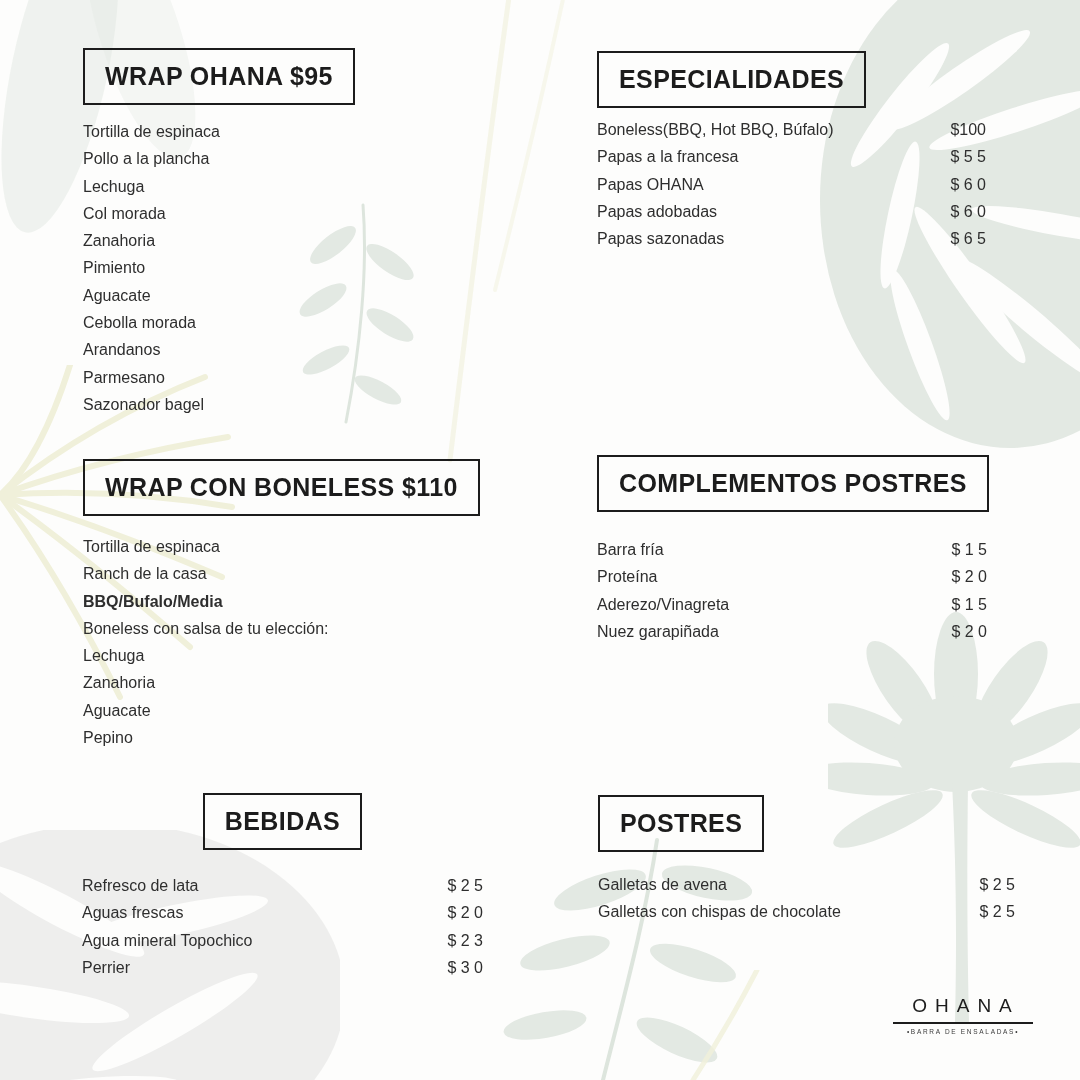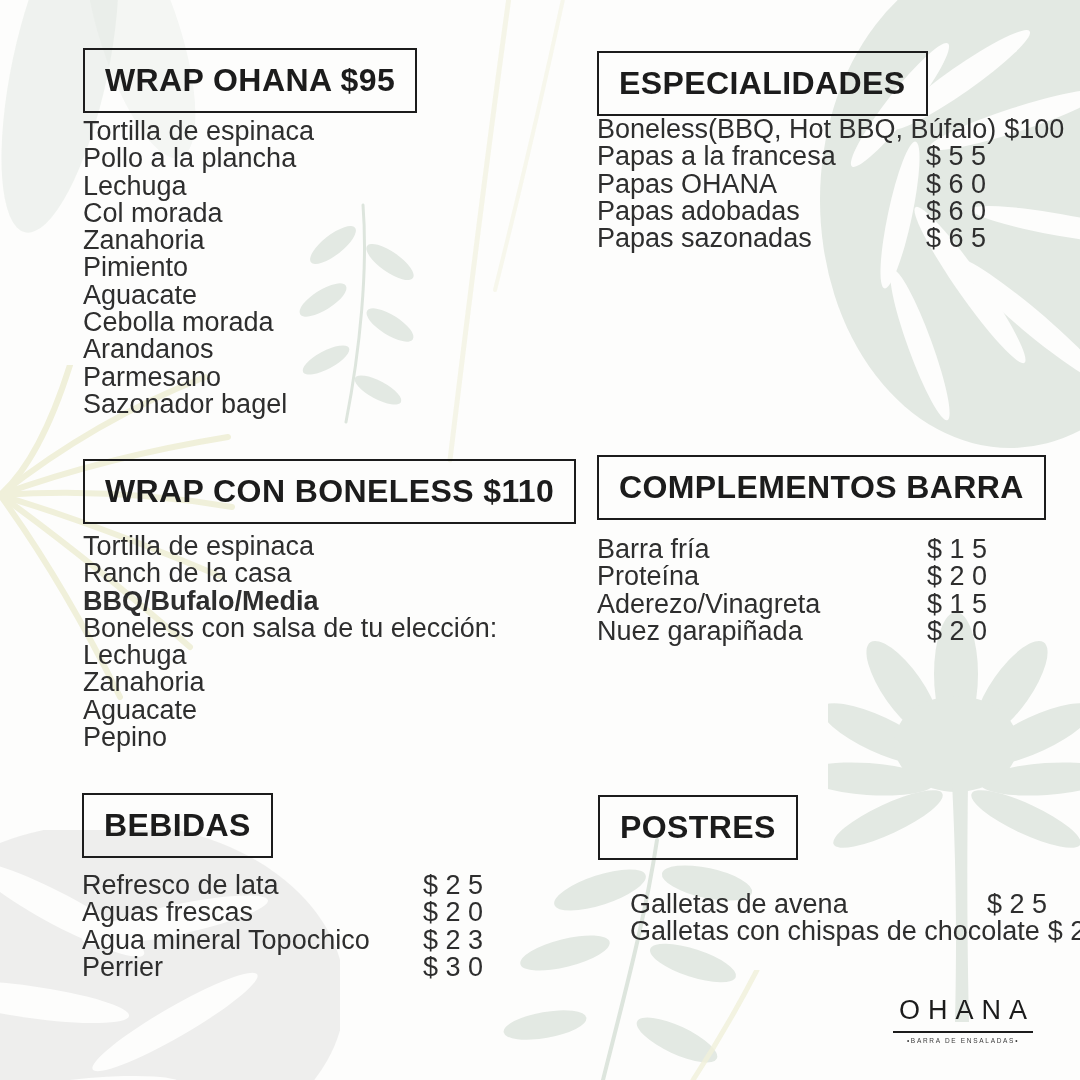--- a/index.html
+++ b/index.html
@@ -24,45 +24,45 @@
   .fill-bg{fill:var(--bg);}
   .stroke-yellow{stroke:var(--yellow);fill:none;stroke-linecap:round;}
   .stroke-sage{stroke:#dde5dd;fill:none;stroke-linecap:round;}
 
   .section{position:absolute;}
   .title-box{
     display:inline-block;
     border:2.5px solid var(--ink);
     padding:12px 20px;
     font-weight:700;
-    font-size:32px;
+    font-size:25px;
     letter-spacing:.4px;
     color:var(--ink);
     white-space:nowrap;
     background:transparent;
   }
   .list{
     position:absolute;left:0;
-    font-size:27px;
+    font-size:16px;
     line-height:27.3px;
     color:var(--text);
     width:100%;
   }
   .line{white-space:nowrap;}
   .line.bold{font-weight:700;}
   .row{display:flex;justify-content:space-between;align-items:baseline;}
   .item-name{white-space:nowrap;}
   .item-price{white-space:pre;margin-left:8px;}
 
   .logo{
     position:absolute;left:893px;top:995px;width:140px;
     text-align:center;color:var(--ink);
   }
   .logo-brand{
-    font-size:27px;font-weight:400;letter-spacing:8px;
+    font-size:19px;font-weight:400;letter-spacing:8px;
     padding-bottom:5px;border-bottom:2.5px solid var(--ink);
     white-space:nowrap;text-indent:6px;
   }
   .logo-tagline{
     font-size:6.5px;letter-spacing:1.7px;margin-top:4px;color:#3a3a3a;
     white-space:nowrap;
   }
 </style>
 </head>
 <body>
@@ -201,42 +201,42 @@
       <div class="line bold">BBQ/Bufalo/Media</div>
       <div class="line">Boneless con salsa de tu elección:</div>
       <div class="line">Lechuga</div>
       <div class="line">Zanahoria</div>
       <div class="line">Aguacate</div>
       <div class="line">Pepino</div>
     </div>
   </div>
 
   <div class="section" style="left:597px;top:455px;width:390px;height:240px;">
-    <div class="title-box">COMPLEMENTOS BARRA</div>
+    <div class="title-box">COMPLEMENTOS POSTRES</div>
     <div class="list" style="top:81px;text-align:right;">
       <div class="row">
         <span class="item-name">Barra fría</span>
         <span class="item-price">$ 1 5</span>
       </div>
       <div class="row">
         <span class="item-name">Proteína</span>
         <span class="item-price">$ 2 0</span>
       </div>
       <div class="row">
         <span class="item-name">Aderezo/Vinagreta</span>
         <span class="item-price">$ 1 5</span>
       </div>
       <div class="row">
         <span class="item-name">Nuez garapiñada</span>
         <span class="item-price">$ 2 0</span>
       </div>
     </div>
   </div>
 
-  <div class="section" style="left:82px;top:793px;width:401px;height:200px;">
+  <div class="section" style="left:82px;top:793px;width:401px;height:200px;text-align:center;">
     <div class="title-box">BEBIDAS</div>
     <div class="list" style="top:79px;">
       <div class="row">
         <span class="item-name">Refresco de lata</span>
         <span class="item-price">$ 2 5</span>
       </div>
       <div class="row">
         <span class="item-name">Aguas frescas</span>
         <span class="item-price">$ 2 0</span>
       </div>
@@ -246,21 +246,21 @@
       </div>
       <div class="row">
         <span class="item-name">Perrier</span>
         <span class="item-price">$ 3 0</span>
       </div>
     </div>
   </div>
 
   <div class="section" style="left:598px;top:795px;width:417px;height:150px;">
     <div class="title-box">POSTRES</div>
-    <div class="list" style="top:96px;margin-left:32px;">
+    <div class="list" style="top:76px;">
       <div class="row">
         <span class="item-name">Galletas de avena</span>
         <span class="item-price">$ 2 5</span>
       </div>
       <div class="row">
         <span class="item-name">Galletas con chispas de chocolate</span>
         <span class="item-price">$ 2 5</span>
       </div>
     </div>
   </div>

